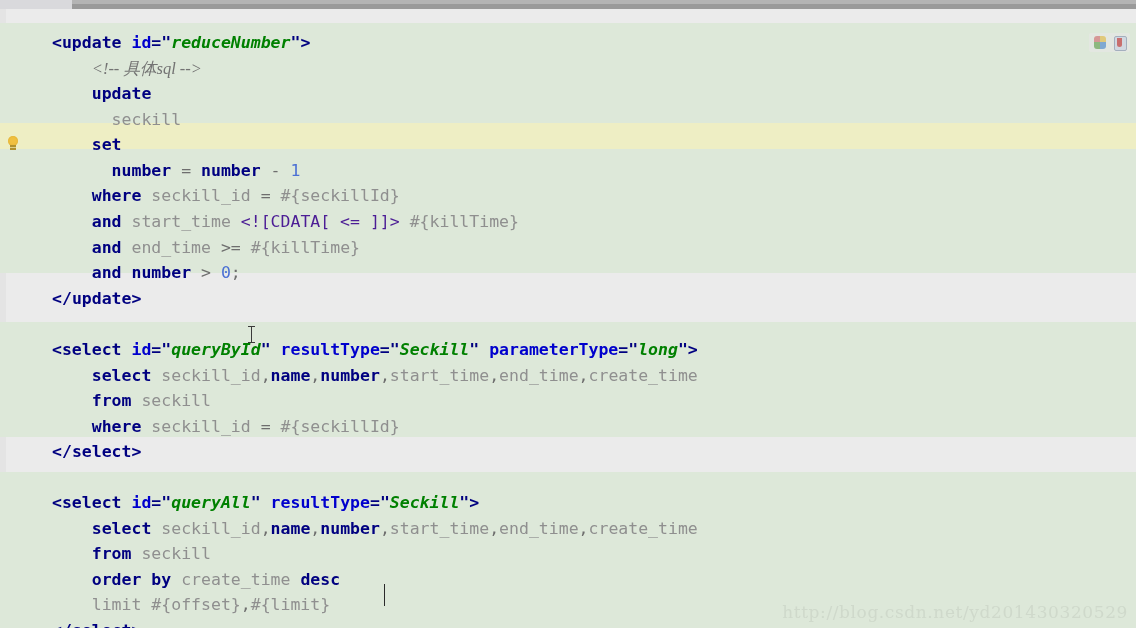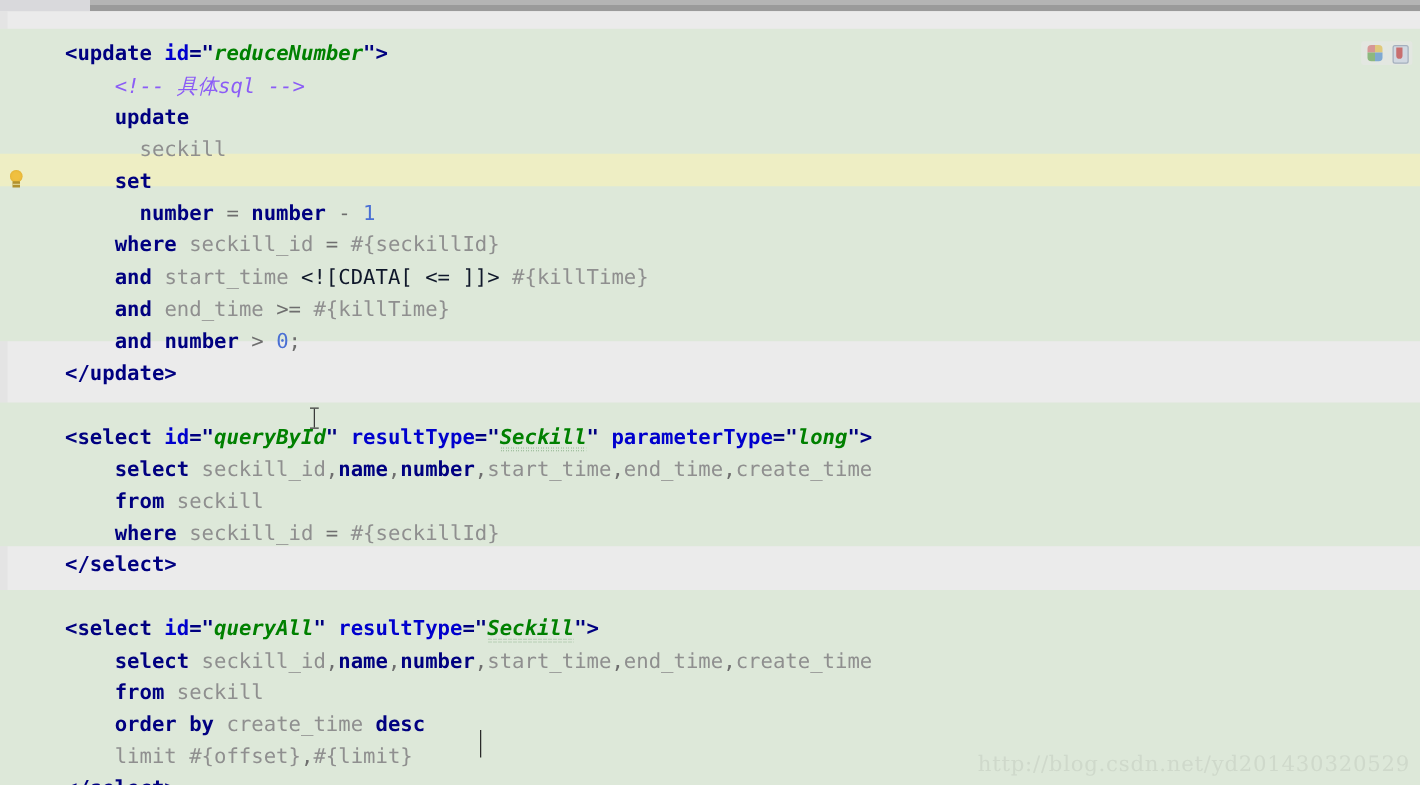--- a/index.html
+++ b/index.html
@@ -84,27 +84,27 @@
     padding-left: 52px;
   }
 
   
   .t-tag      { color: #000080; font-weight: bold; }          
   .t-name     { color: #000080; font-weight: bold; }          
   .t-attr     { color: #0000cd; font-weight: bold; }          
   .t-eq       { color: #000080; font-weight: bold; }
   .t-val      { color: #008000; font-weight: bold; font-style: italic; }          
   .t-quote    { color: #000080; font-weight: bold; }
-  .t-comment  { color: #8b5cf6; font-style: italic; }
+  .t-comment  { color: #737373; font-style: italic; font-family: Liberation Serif, serif; }
   .t-kw       { color: #000080; font-weight: bold; }          
   .t-plain    { color: #8f8f8f; }                             
   .t-num      { color: #4a6fd4; }                             
   .t-param    { color: #8f8f8f; }                             
   .t-op       { color: #6e6e6e; }
-  .t-cdata    { color: #0f172a; }
+  .t-cdata    { color: #4c1d95; }
 
   
   .squiggle {
     position: relative;
     text-decoration: none;
     border-bottom: 0;
     background-image:
       linear-gradient(45deg, transparent 45%, #88b088 45%, #88b088 55%, transparent 55%),
       linear-gradient(-45deg, transparent 45%, #88b088 45%, #88b088 55%, transparent 55%);
     background-size: 4px 3px;

